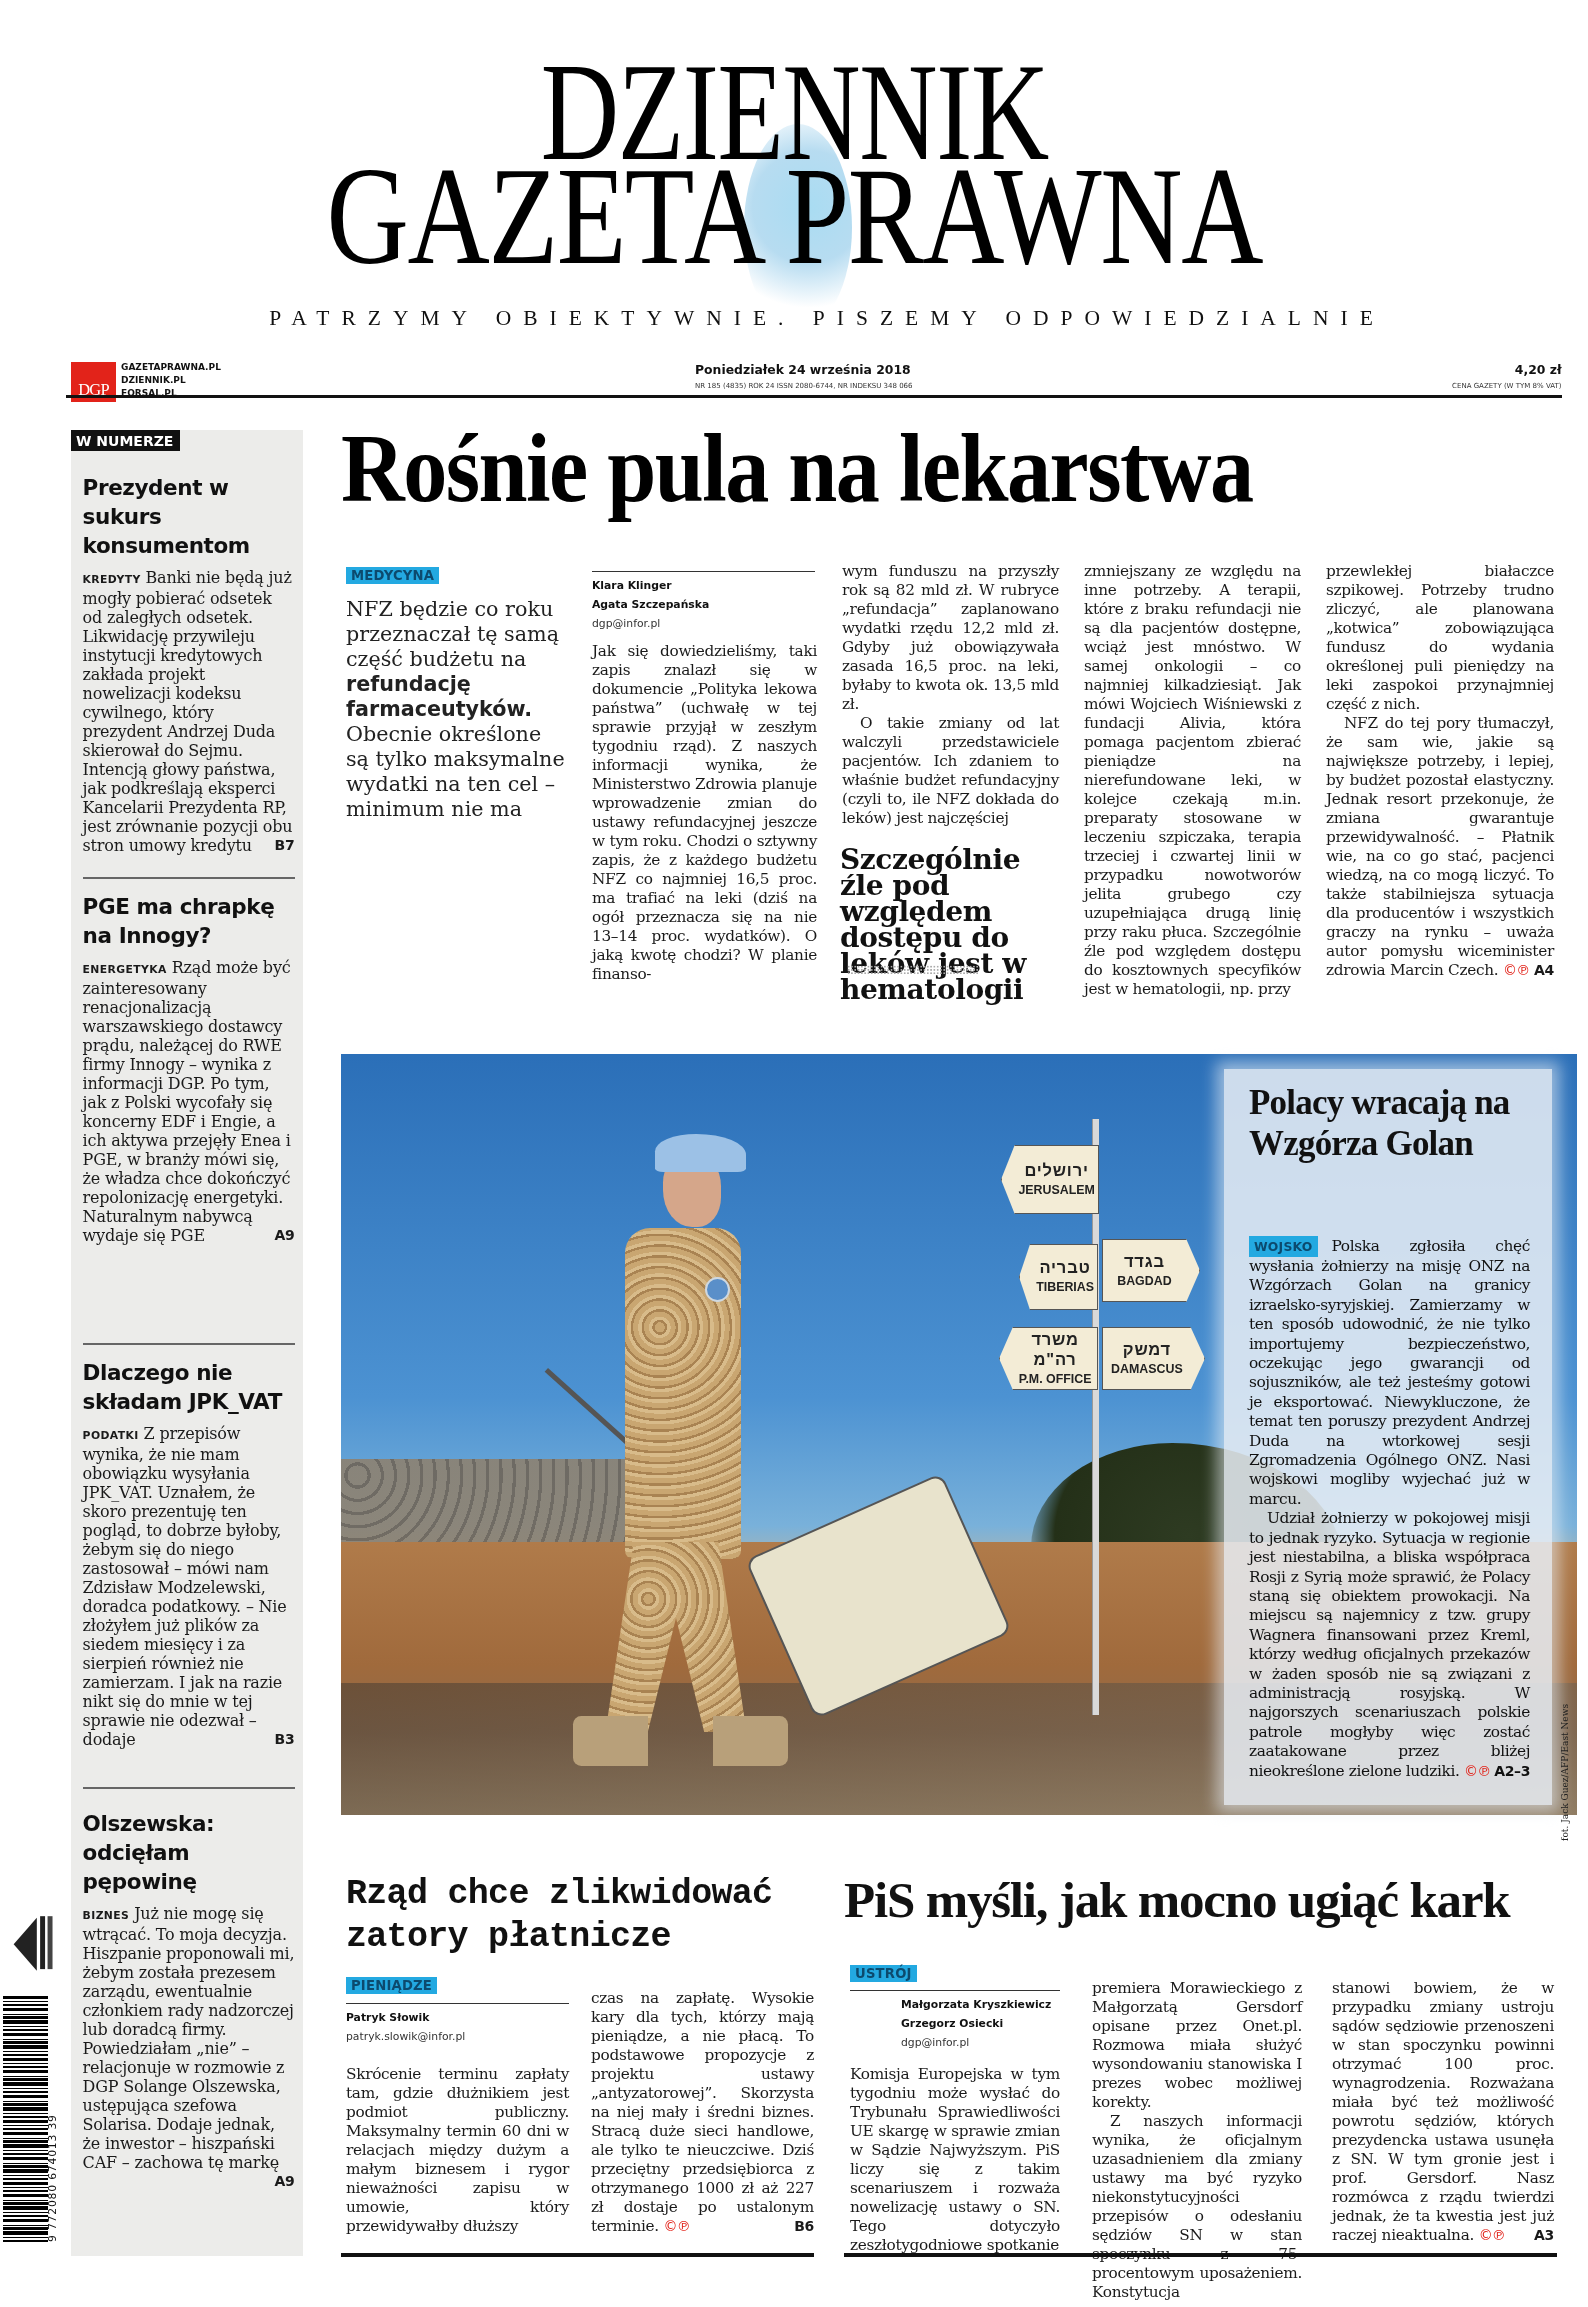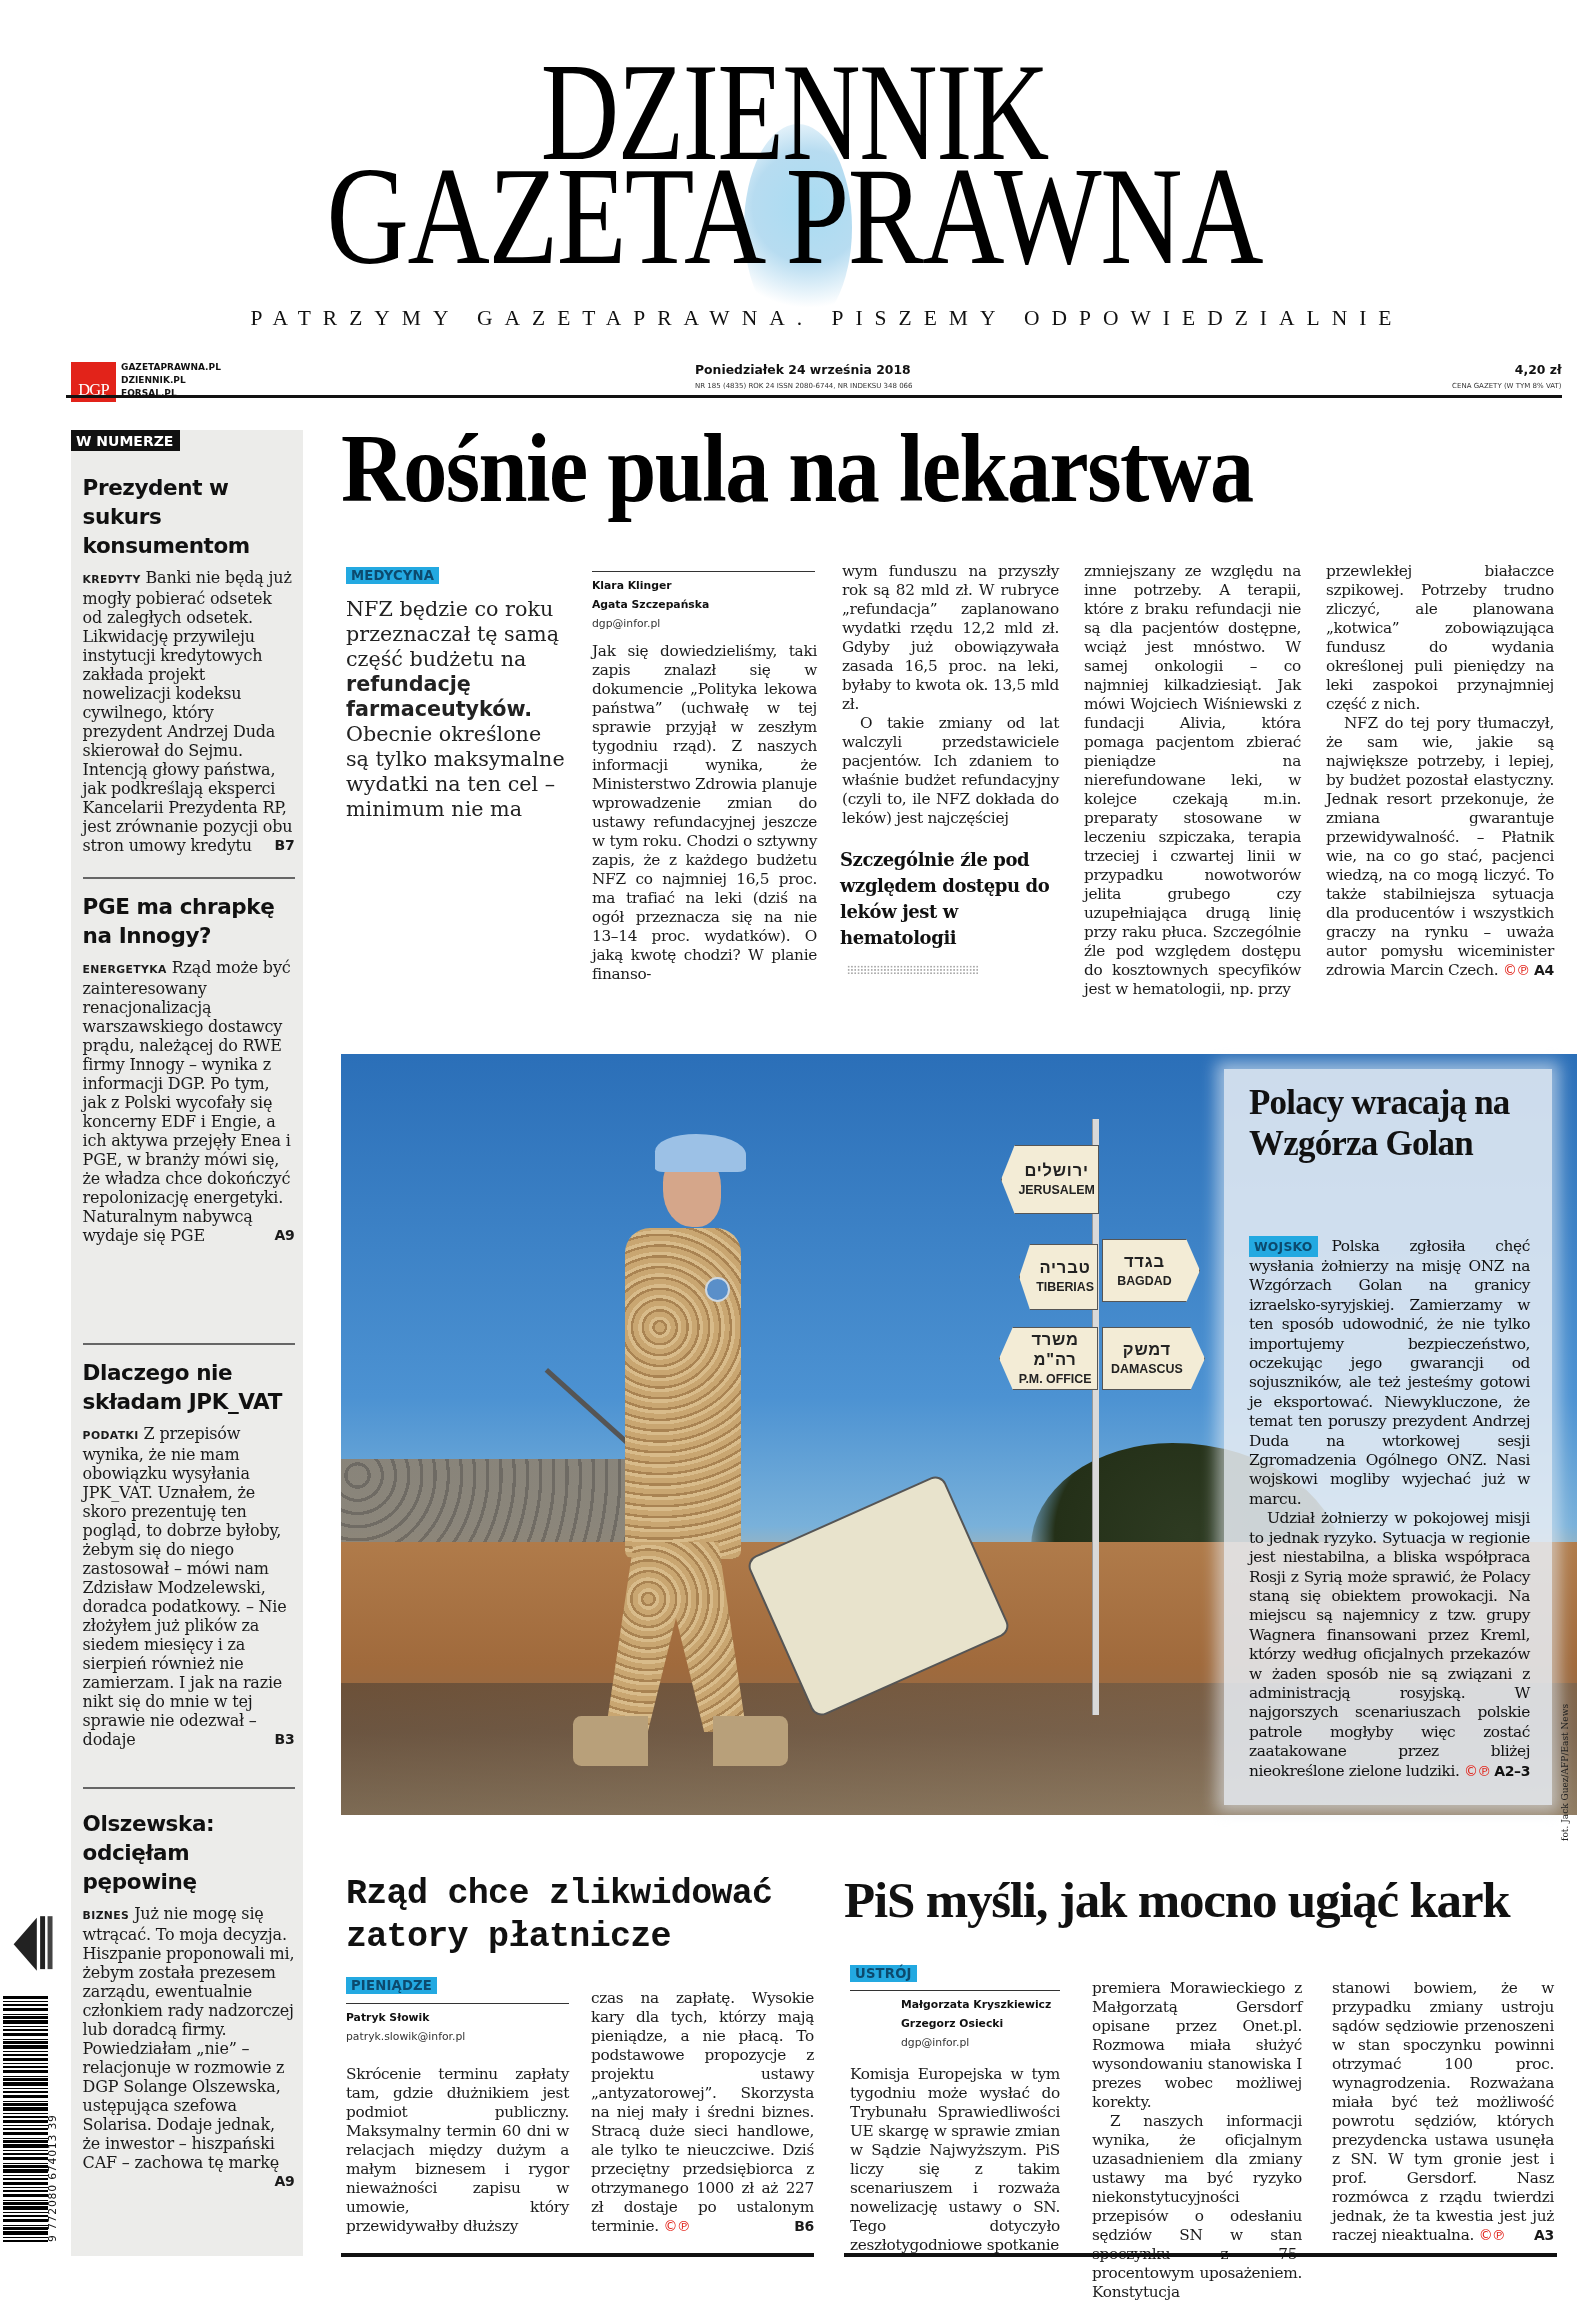--- a/index.html
+++ b/index.html
@@ -57,21 +57,21 @@
   .byline-rule { position: absolute; height: 0.8px; background: #333; }
   .byline { position: absolute; font-family: "DejaVu Sans", sans-serif; font-size: 10.8px; line-height: 19px; color: #111; }
   .byline .author { font-weight: bold; display: block; }
   .byline .email { color: #333; display: block; }
   .col { position: absolute; font-family: "DejaVu Serif", serif; font-size: 15.3px; line-height: 19px; color: #1a1a1a;
     text-align: justify; letter-spacing: -0.3px; hyphens: manual; }
   .col .indent { display: inline-block; width: 18px; }
   .cp { color: #e2231a; font-family: "DejaVu Sans", sans-serif; font-size: 14px; letter-spacing: -0.8px; }
   .pref { float: right; font-family: "DejaVu Sans", sans-serif; font-weight: bold; font-size: 14px; }
   .pull { position: absolute; left: 840px; top: 847px; width: 217px; font-family: "DejaVu Serif", serif; font-weight: bold;
-    font-size: 18px; line-height: 26px; color: #111; letter-spacing: -0.4px; }
+    font-size: 28px; line-height: 26px; color: #111; letter-spacing: -0.4px; }
   .dots { position: absolute; left: 847px; top: 965px; width: 132px; height: 10px;
     background-image: radial-gradient(circle, #aaa 0.8px, transparent 1.1px); background-size: 3.3px 3.3px; }
 
   
   .photo { position: absolute; left: 341px; top: 1054px; width: 1236px; height: 761px; overflow: hidden;
     background: linear-gradient(180deg, #2b6fb8 0%, #4c92d2 45%, #79b1da 62%, #c8b89c 70%, #b9875a 80%, #a7744a 100%); }
   .photo .ground { position: absolute; left: 0; right: 0; bottom: 0; height: 273px;
     background: linear-gradient(180deg,#b07b4a 0%,#a06a3c 45%,#8f6a4b 70%,#a68c6a 100%); }
   .photo .wall { position: absolute; left: 0; top: 405px; width: 356px; height: 124px;
     background: repeating-radial-gradient(circle at 16.5px 16.5px,#8d8170 0 10px,#6f6457 10px 13.2px); opacity: .9; }
@@ -119,21 +119,21 @@
   .pis-head { position: absolute; left: 844px; top: 1871px; width: 744px; font-family: "Liberation Serif", serif; font-weight: bold;
     font-size: 51px; line-height: 58px; color: #111; letter-spacing: -1.2px; white-space: nowrap; }
 </style>
 </head>
 <body>
 
 <header class="masthead">
   <div class="globe"></div>
   <div class="logo-line l1">DZIENNIK</div>
   <div class="logo-line l2">GAZETA PRAWNA</div>
-  <div class="tagline">PATRZYMY GAZETAPRAWNA. PISZEMY ODPOWIEDZIALNIE</div>
+  <div class="tagline">PATRZYMY OBIEKTYWNIE. PISZEMY ODPOWIEDZIALNIE</div>
 
   <div class="dgp-badge">DGP</div>
   <div class="sites">
     <div>GAZETAPRAWNA.PL</div>
     <div>DZIENNIK.PL</div>
     <div>FORSAL.PL</div>
   </div>
   <div class="issue-date">Poniedziałek 24 września 2018</div>
   <div class="issue-meta">NR 185 (4835) ROK 24 ISSN 2080-6744, NR INDEKSU 348 066</div>
   <div class="price">4,20 zł</div>

